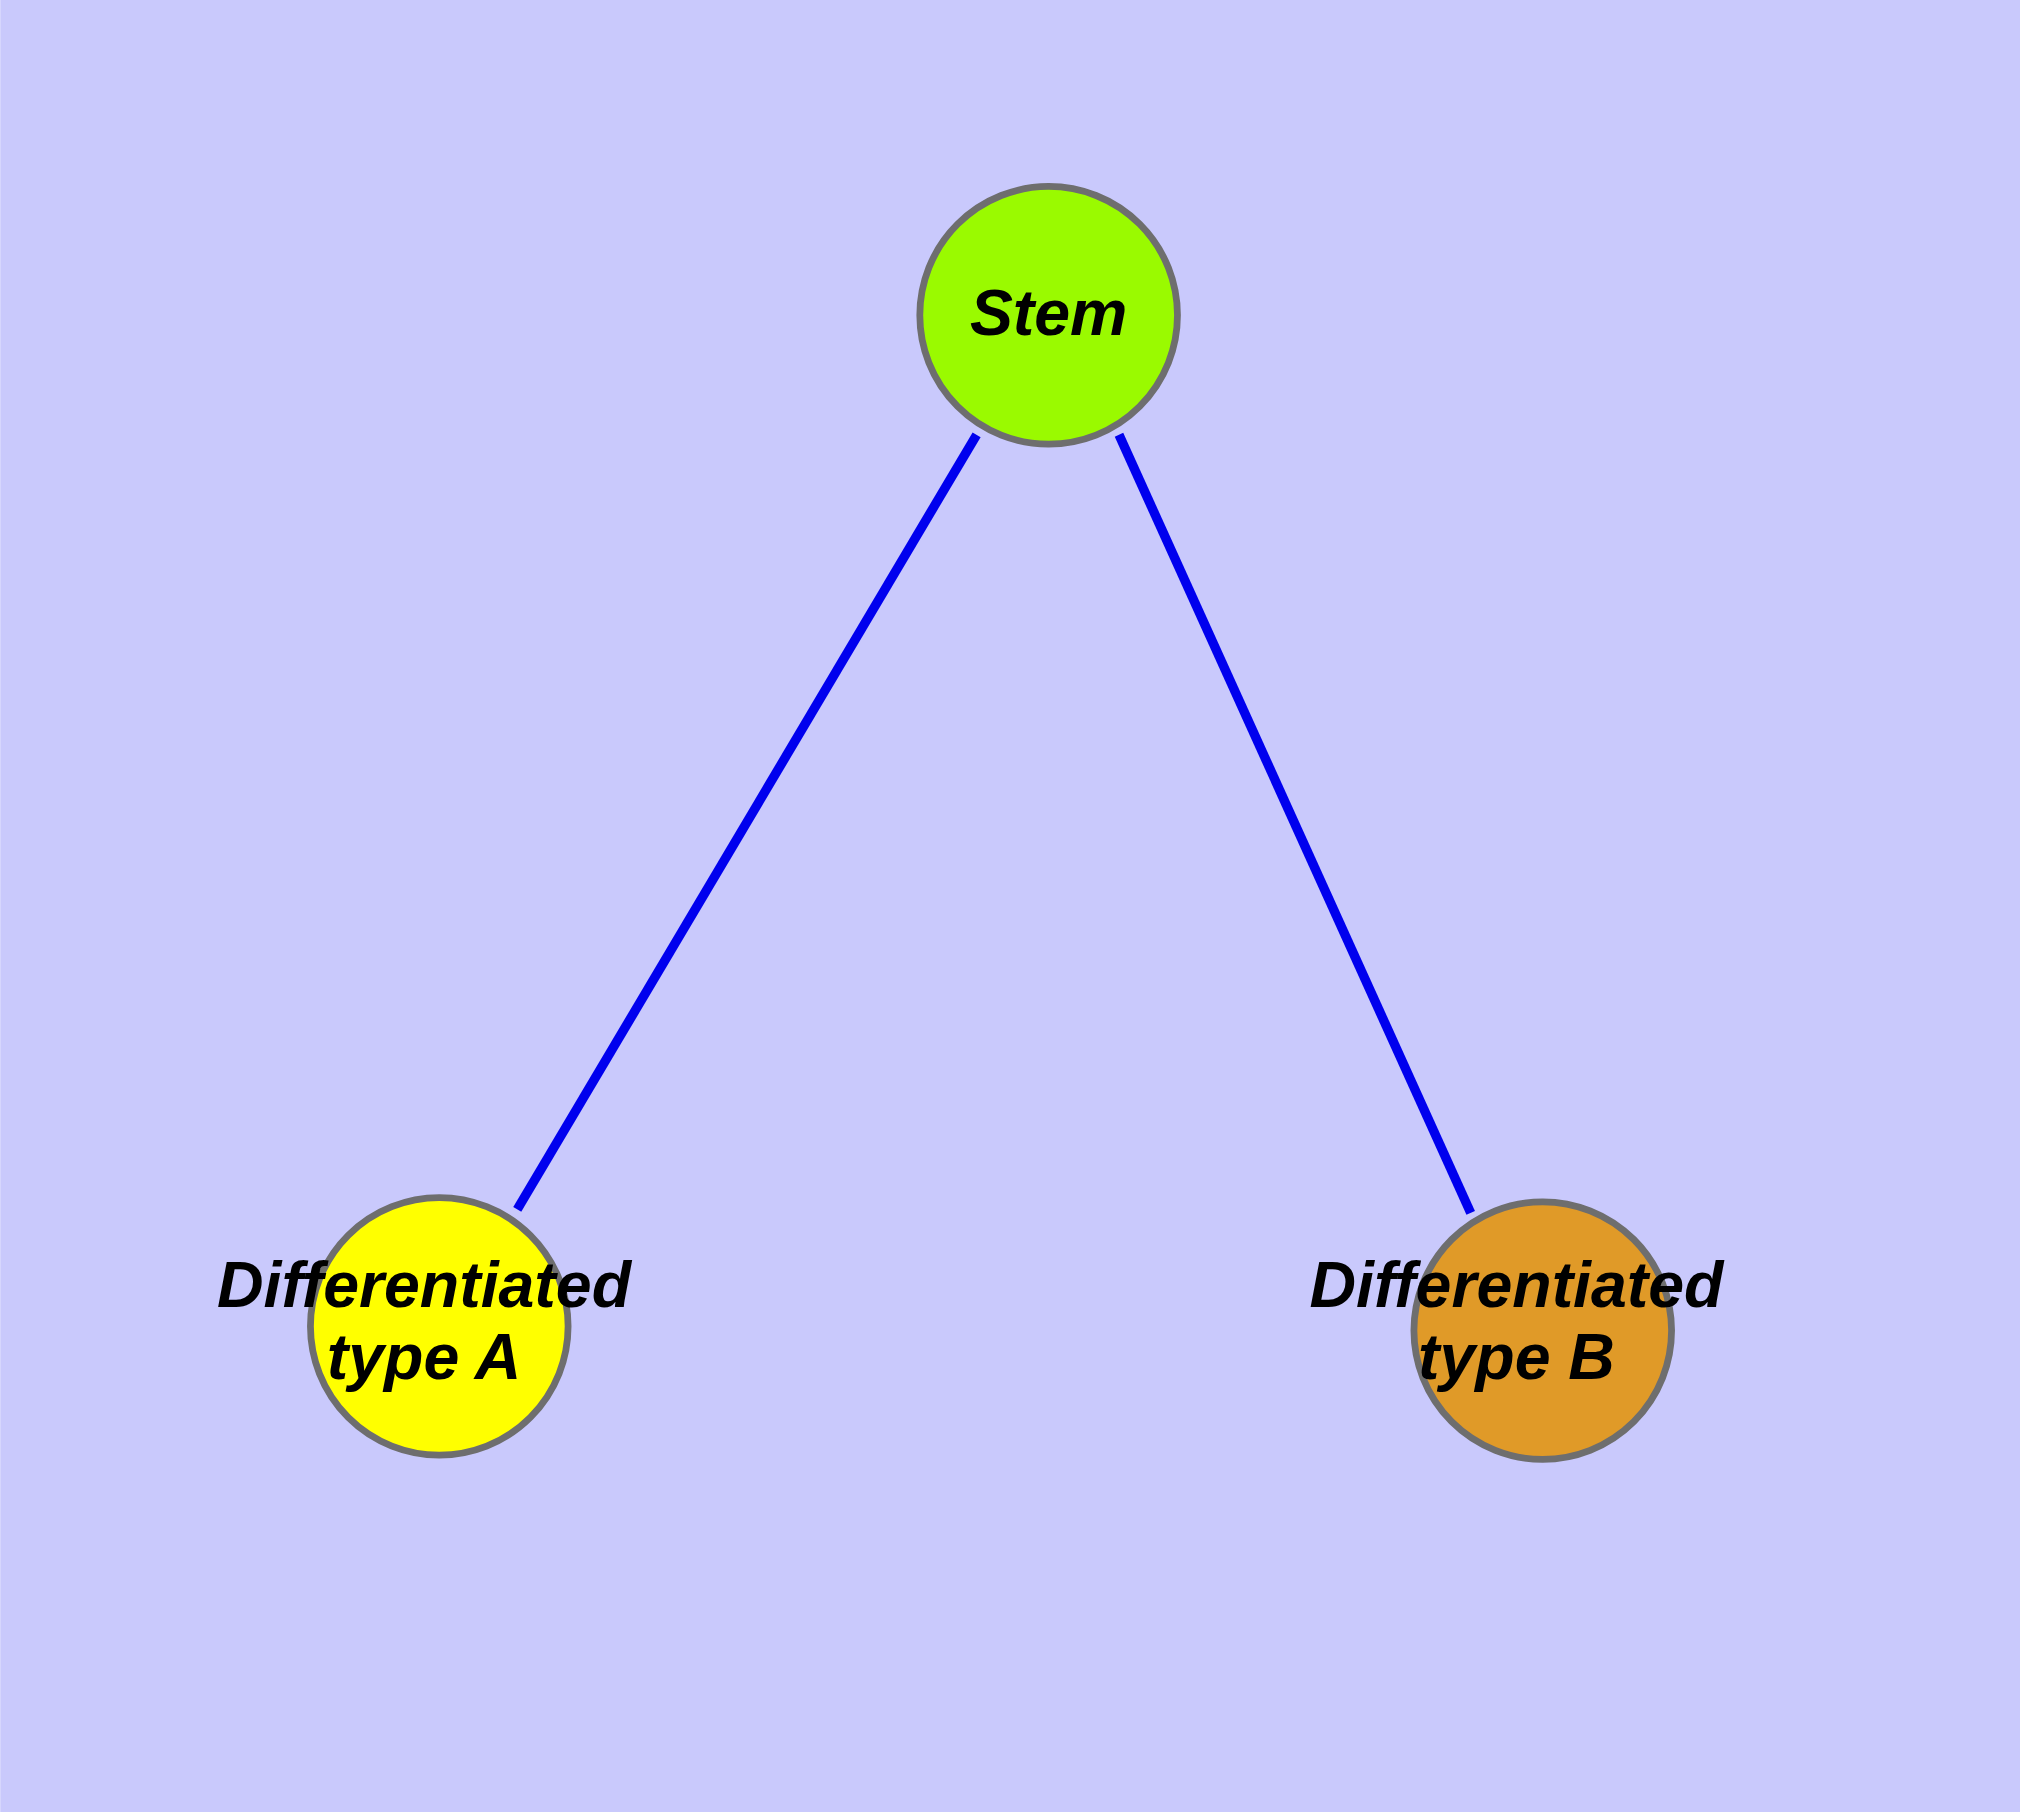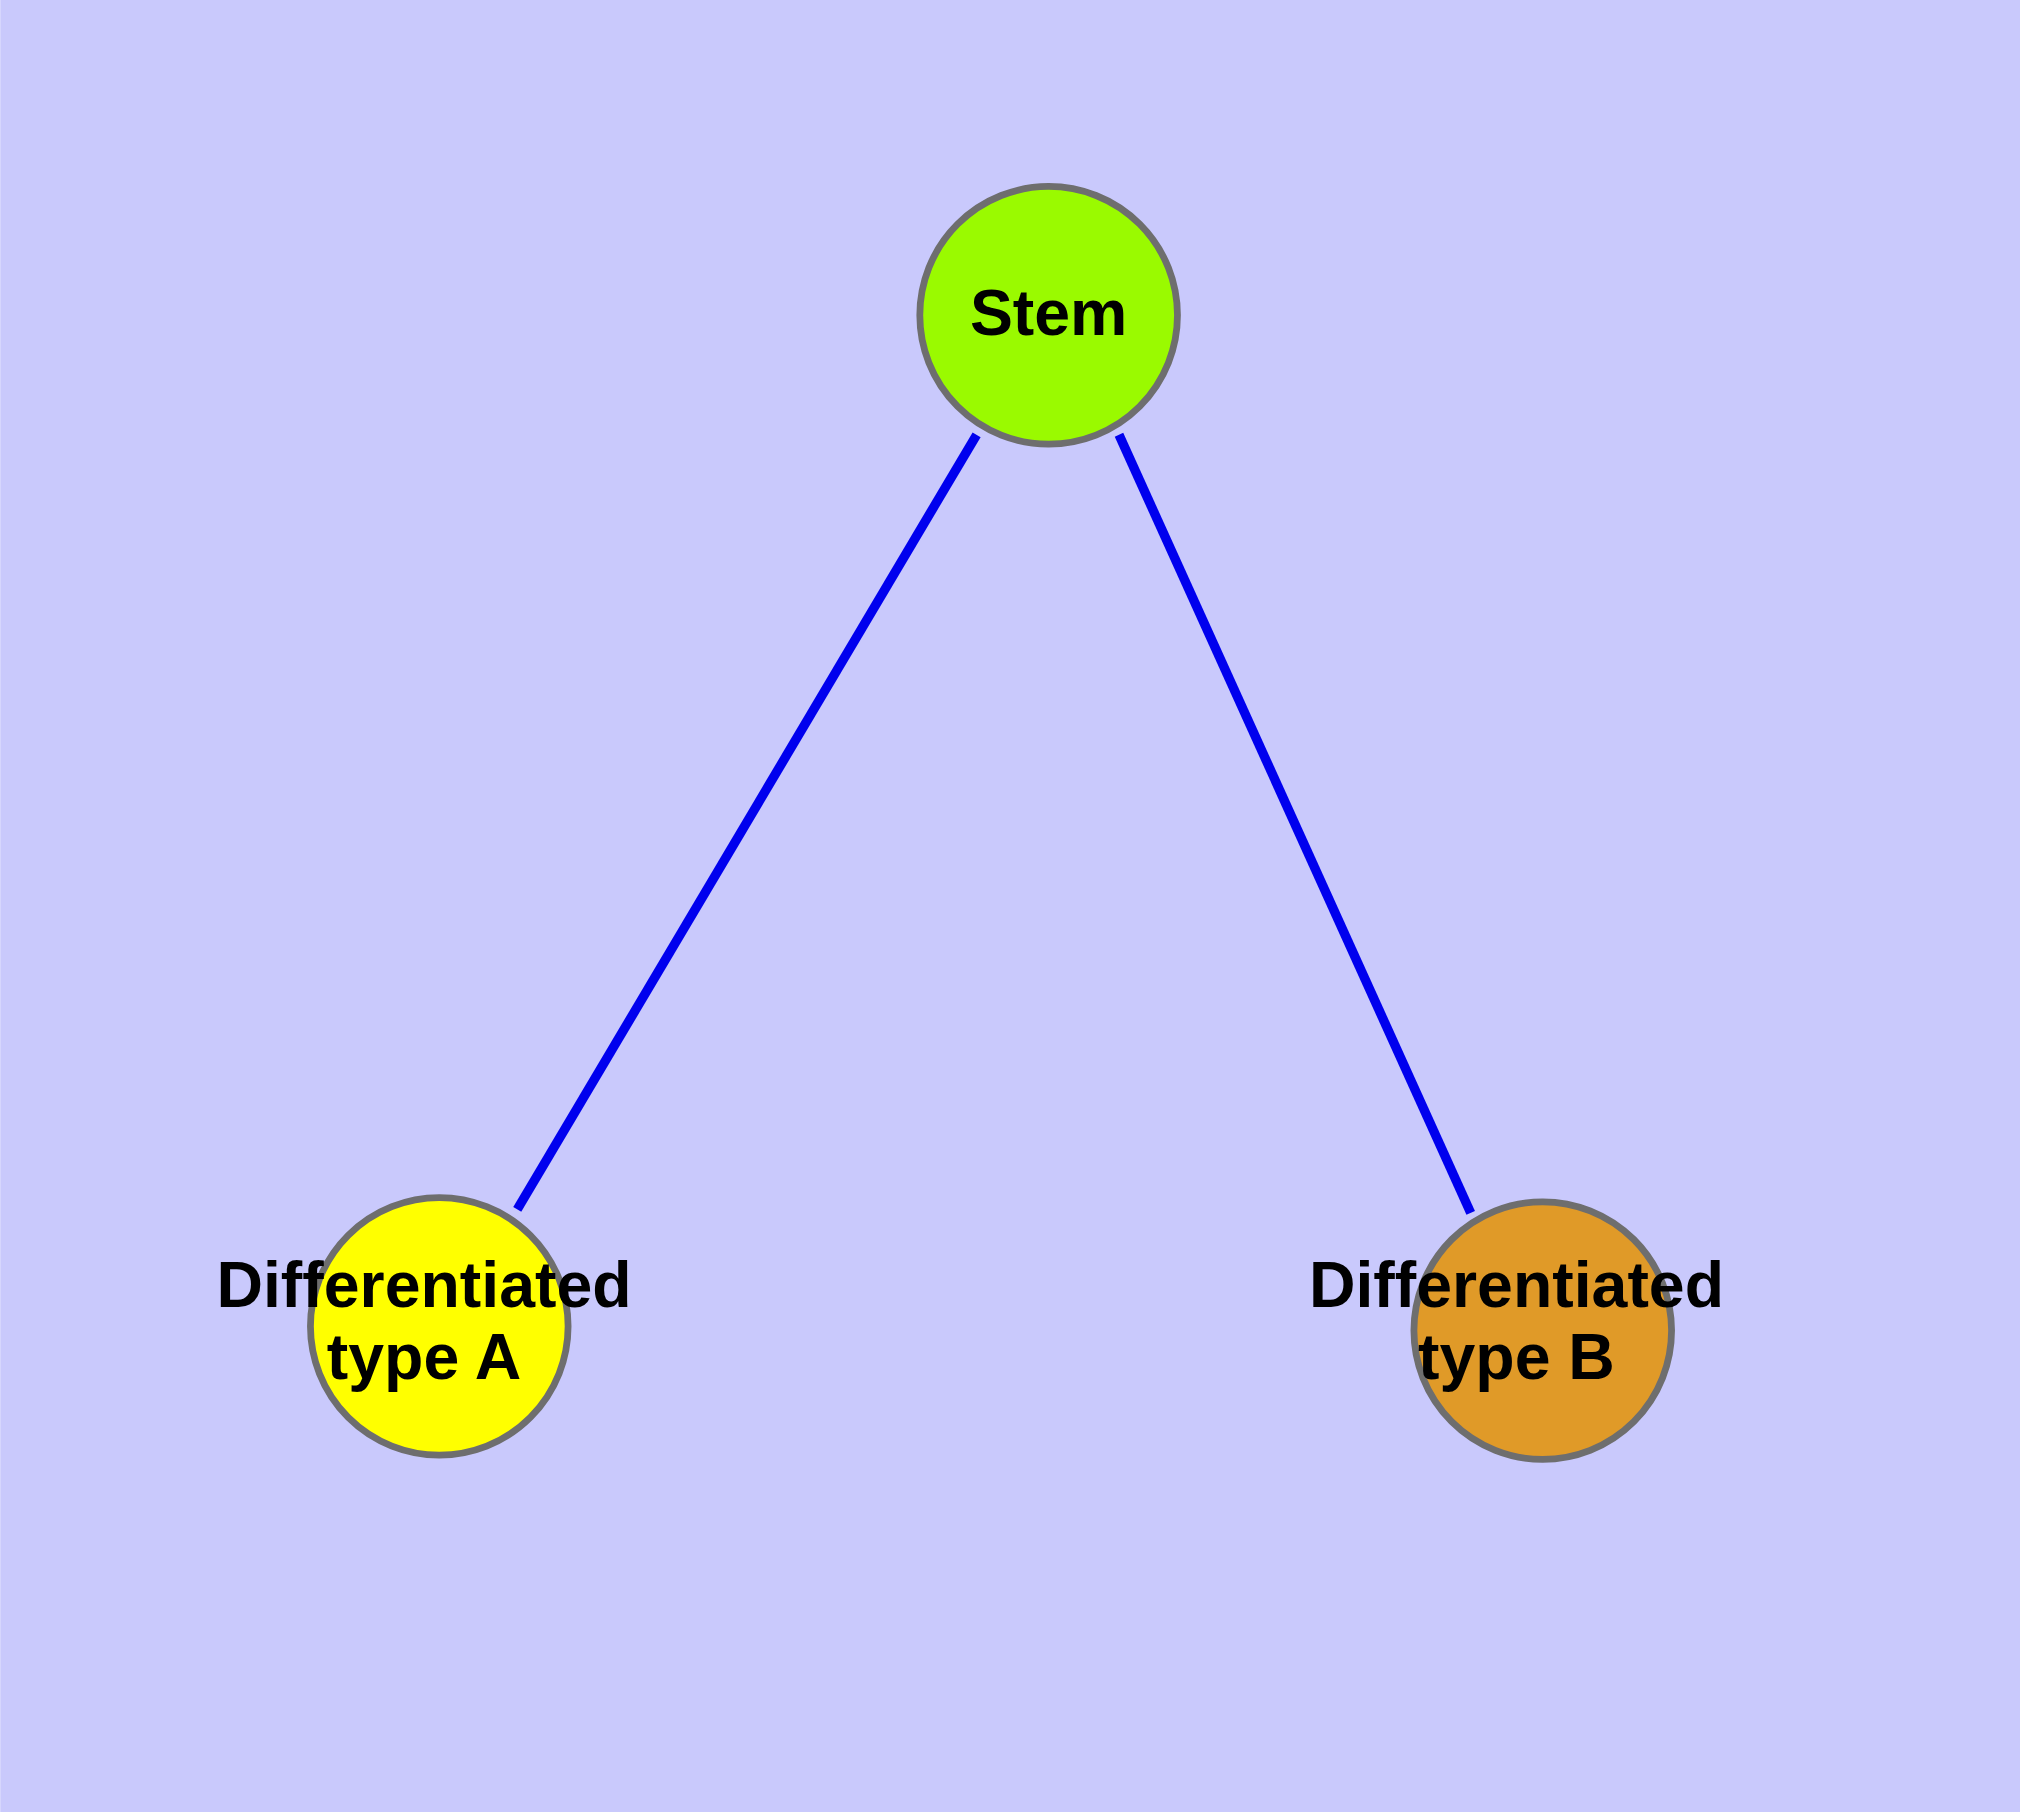--- a/index.html
+++ b/index.html
@@ -7,20 +7,21 @@
     margin: 0;
     padding: 0;
     background: #ffffff;
   }
   #canvas {
     position: relative;
     width: 2021px;
     height: 1812px;
     overflow: hidden;
     font-family: "Liberation Sans", sans-serif;
+    font-style: italic;
   }
   #graph-svg {
     position: absolute;
     left: 0;
     top: 0;
     width: 2021px;
     height: 1812px;
     display: block;
   }
   .node-label {

